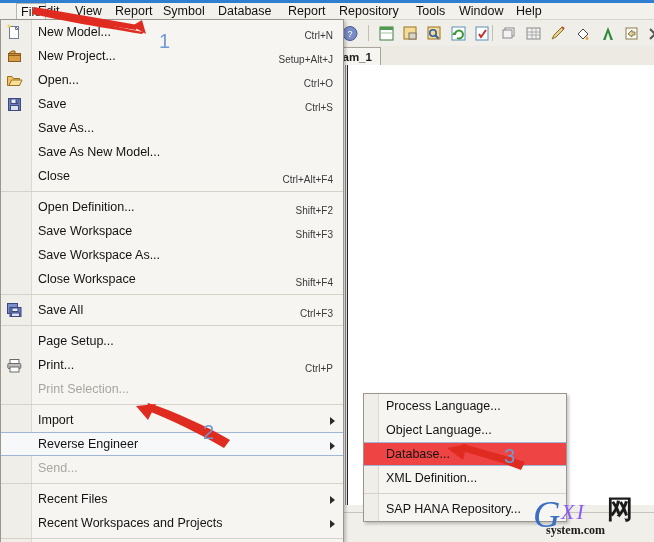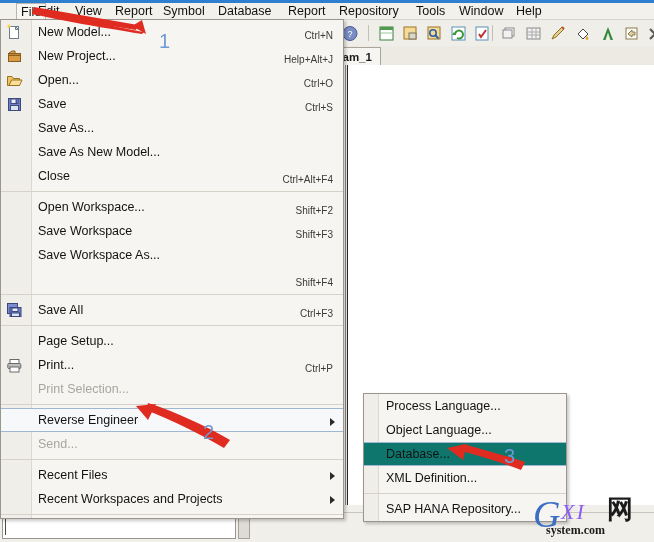--- a/index.html
+++ b/index.html
@@ -133,21 +133,21 @@
   #sub-menu{
     position:absolute;left:363px;top:393px;width:202px;
     background:#f6f5f2;border:1px solid #9a968f;
     box-shadow:2px 2px 3px rgba(0,0,0,.22);
   }
   #sub-menu .gutter{
     position:absolute;left:0;top:0;width:14px;height:100%;
     background:#f0eee9;border-right:1px solid #ddd9d2;
   }
   #sub-menu .row .lbl{left:22px;}
-  #sub-menu .row.hl{background:#0f766e;}
+  #sub-menu .row.hl{background:#ef4444;}
 
   
   .ic{display:block;width:17px;height:17px;}
 
   
   .arrowfx{position:absolute;pointer-events:none;}
   .num{
     position:absolute;font-family:"Liberation Sans",sans-serif;
     font-size:20px;color:#6f9ad4;font-weight:400;
   }
@@ -281,21 +281,21 @@
       </div>
       <div class="row">
         <span class="ico">
           <svg class="ic" viewBox="0 0 17 17">
             <rect x="2.5" y="5.5" width="12" height="8" fill="#c98a33" stroke="#8a5c1d"></rect>
             <path d="M2.5 5.5 L6 3 L9 3 L9 5.5 Z" fill="#e0a84e" stroke="#8a5c1d"></path>
             <rect x="2.5" y="7.5" width="12" height="6" fill="#d99b44" stroke="#8a5c1d"></rect>
           </svg>
         </span>
         <span class="lbl">New Project...</span>
-        <span class="acc">Help+Alt+J</span>
+        <span class="acc">Setup+Alt+J</span>
       </div>
       <div class="row">
         <span class="ico">
           <svg class="ic" viewBox="0 0 17 17">
             <path d="M1.5 13.5 L1.5 4.5 L6 4.5 L7.5 6.5 L13.5 6.5 L13.5 13.5 Z" fill="#f0c365" stroke="#9a7320"></path>
             <path d="M3 13.5 L5.5 8 L16 8 L13.5 13.5 Z" fill="#fadf9a" stroke="#9a7320"></path>
           </svg>
         </span>
         <span class="lbl">Open...</span>
         <span class="acc">Ctrl+O</span>
@@ -317,31 +317,32 @@
       </div>
       <div class="row">
         <span class="lbl">Save As New Model...</span>
       </div>
       <div class="row">
         <span class="lbl">Close</span>
         <span class="acc">Ctrl+Alt+F4</span>
       </div>
       <div class="sep"></div>
       <div class="row">
-        <span class="lbl">Open Workspace...</span>
+        <span class="lbl">Open Definition...</span>
         <span class="acc">Shift+F2</span>
       </div>
       <div class="row">
         <span class="lbl">Save Workspace</span>
         <span class="acc">Shift+F3</span>
       </div>
       <div class="row">
         <span class="lbl">Save Workspace As...</span>
       </div>
       <div class="row">
+        <span class="lbl">Close Workspace</span>
         <span class="acc">Shift+F4</span>
       </div>
       <div class="sep"></div>
       <div class="row">
         <span class="ico">
           <svg class="ic" viewBox="0 0 17 17">
             <rect x="1.5" y="1.5" width="10" height="10" fill="#7b8bcb" stroke="#39477e"></rect>
             <rect x="4" y="5.5" width="11" height="9" fill="#6f7fc2" stroke="#39477e"></rect>
             <rect x="6" y="6" width="6" height="3.5" fill="#e9ecf6" stroke="#39477e"></rect>
             <rect x="5.5" y="11" width="8" height="3.5" fill="#dde2f0" stroke="#39477e"></rect>
@@ -362,20 +363,24 @@
             <rect x="4" y="10" width="9" height="5" fill="#fff" stroke="#6a6a6a"></rect>
           </svg>
         </span>
         <span class="lbl">Print...</span>
         <span class="acc">Ctrl+P</span>
       </div>
       <div class="row disabled">
         <span class="lbl">Print Selection...</span>
       </div>
       <div class="sep"></div>
+      <div class="row">
+        <span class="lbl">Import</span>
+        <span class="arrow"></span>
+      </div>
       <div class="row hl">
         <span class="lbl">Reverse Engineer</span>
         <span class="arrow"></span>
       </div>
       <div class="row disabled">
         <span class="lbl">Send...</span>
       </div>
       <div class="sep"></div>
       <div class="row">
         <span class="lbl">Recent Files</span>

